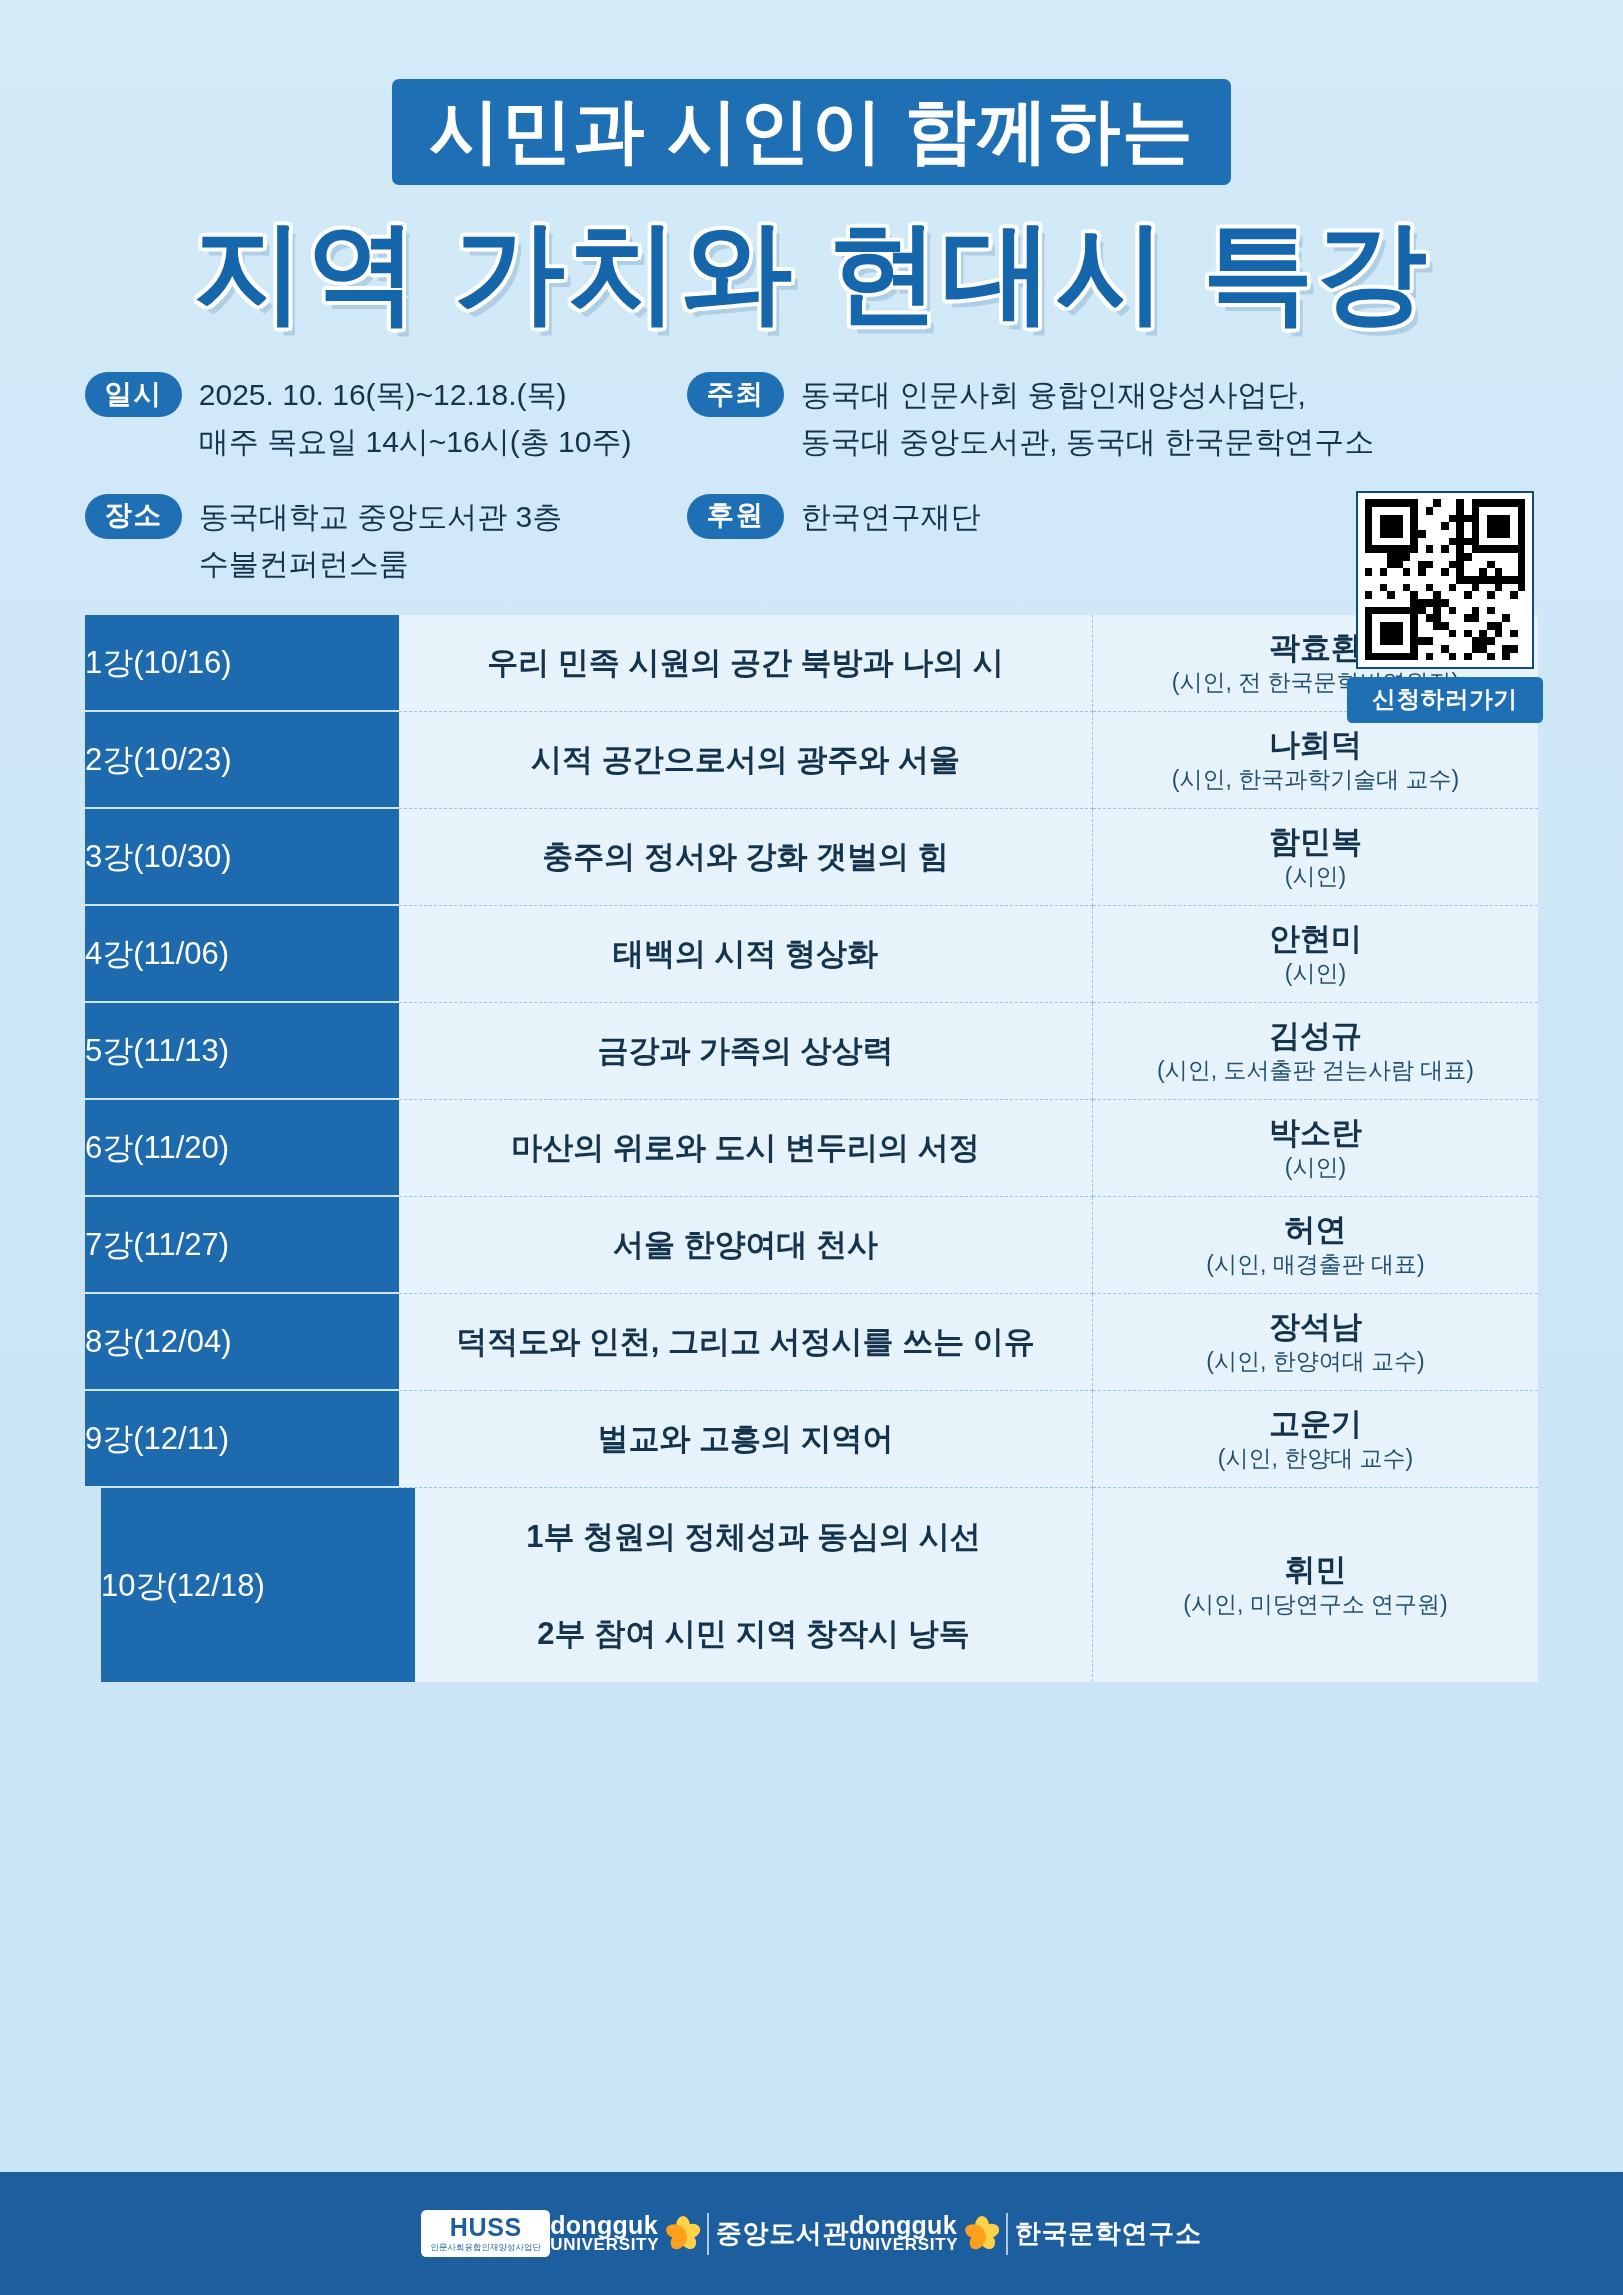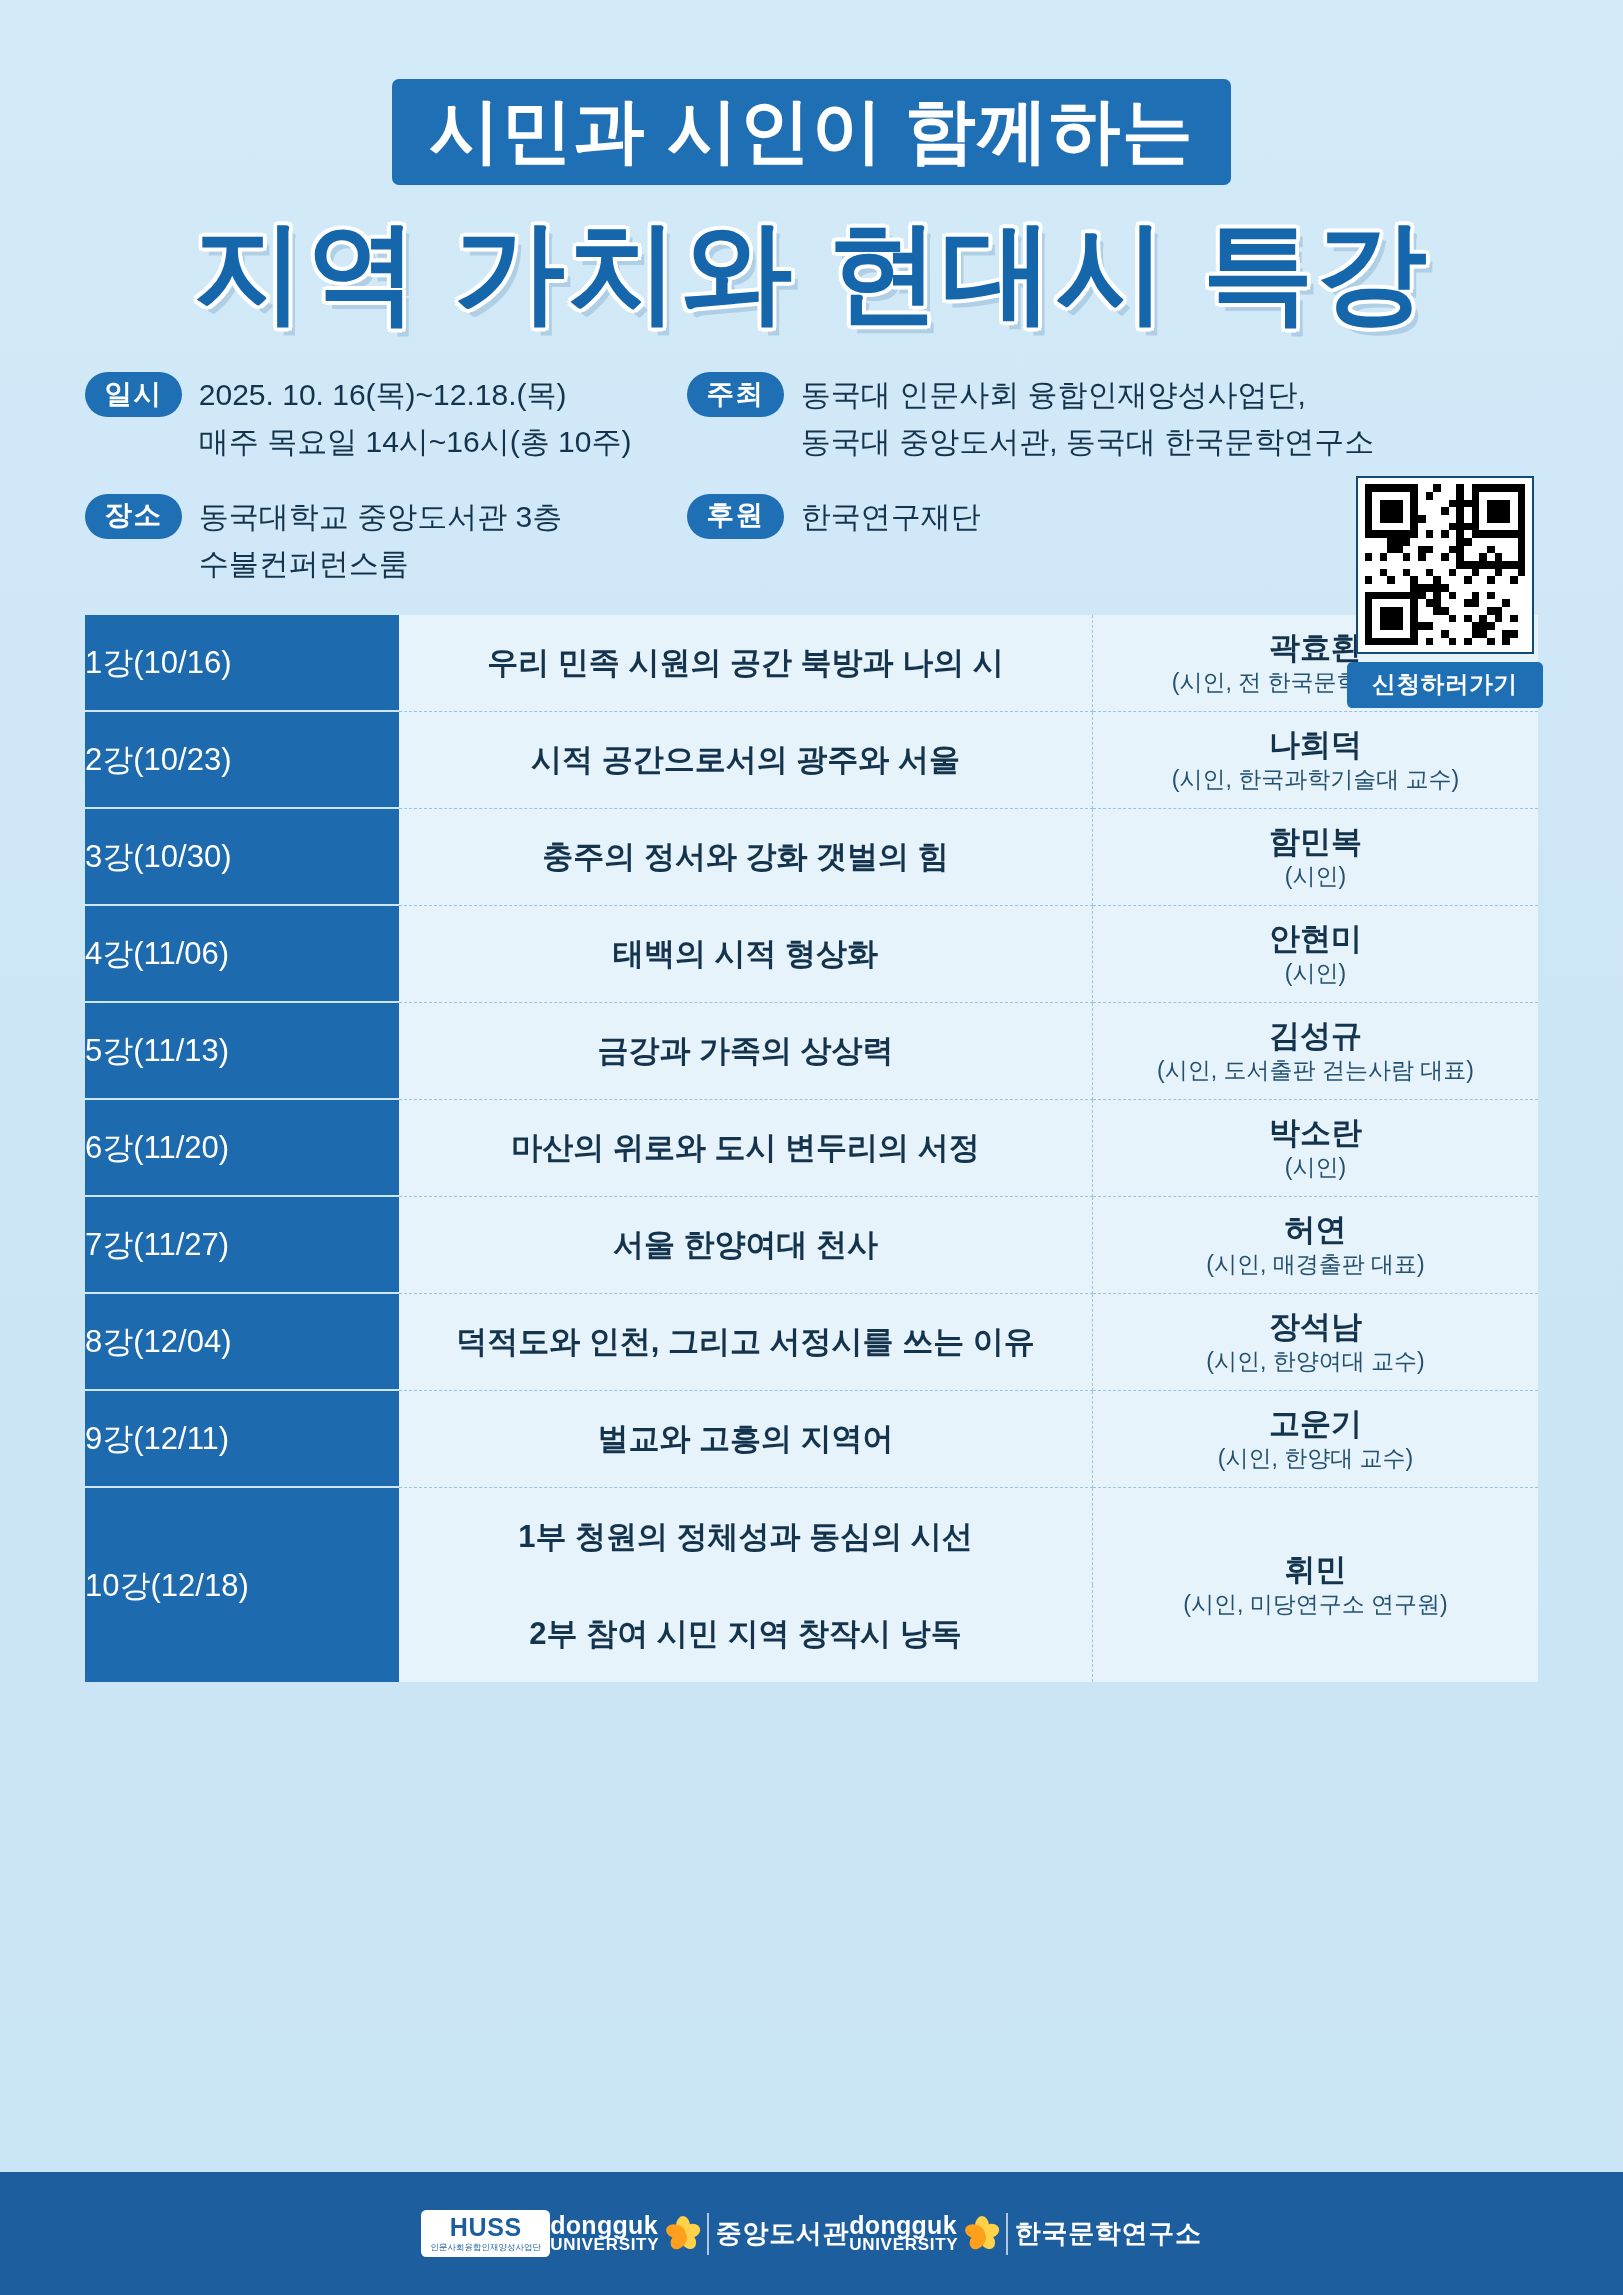--- a/index.html
+++ b/index.html
@@ -86,21 +86,21 @@
     line-height: 1.42;
     font-weight: 500;
     padding-top: 2.6px;
   }
   .info-text div + div { margin-top: 3.9px; }
 
   
   .qr-wrap {
     position: absolute;
     right: 80px;
-    top: 104px;
+    top: 119px;
     width: 196px;
     text-align: center;
   }
   .qr-box {
     width: 178px;
     height: 178px;
     margin: 0 auto;
     background: #ffffff;
     border: 2px solid #0f4c7d;
     padding: 6.5px;
@@ -194,20 +194,21 @@
   .srow.last .cell-speaker { border-bottom: none; }
 
   
   .merged {
     display: flex;
     min-height: 194px;
   }
   .merged .cell-no {
     flex: 0 0 314px;
     border-bottom: none;
+    margin-left: 16px;
   }
   .merged-mid {
     flex: 1 1 auto;
     display: flex;
     flex-direction: column;
   }
   .merged-mid .cell-title {
     flex: 1 1 50%;
     border-right: 1.3px dashed #9dc4de;
   }

